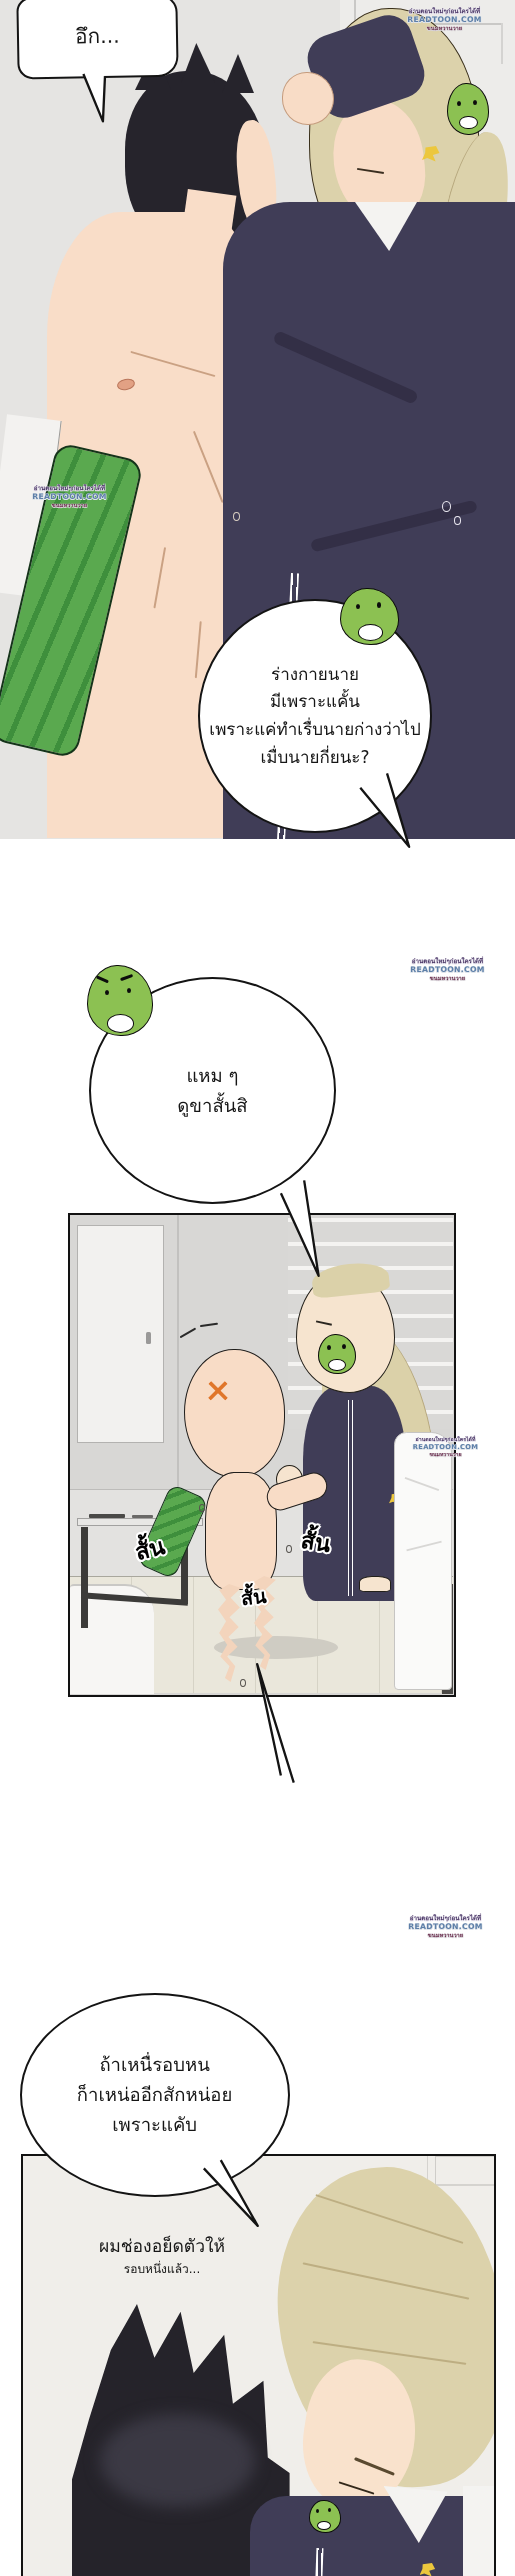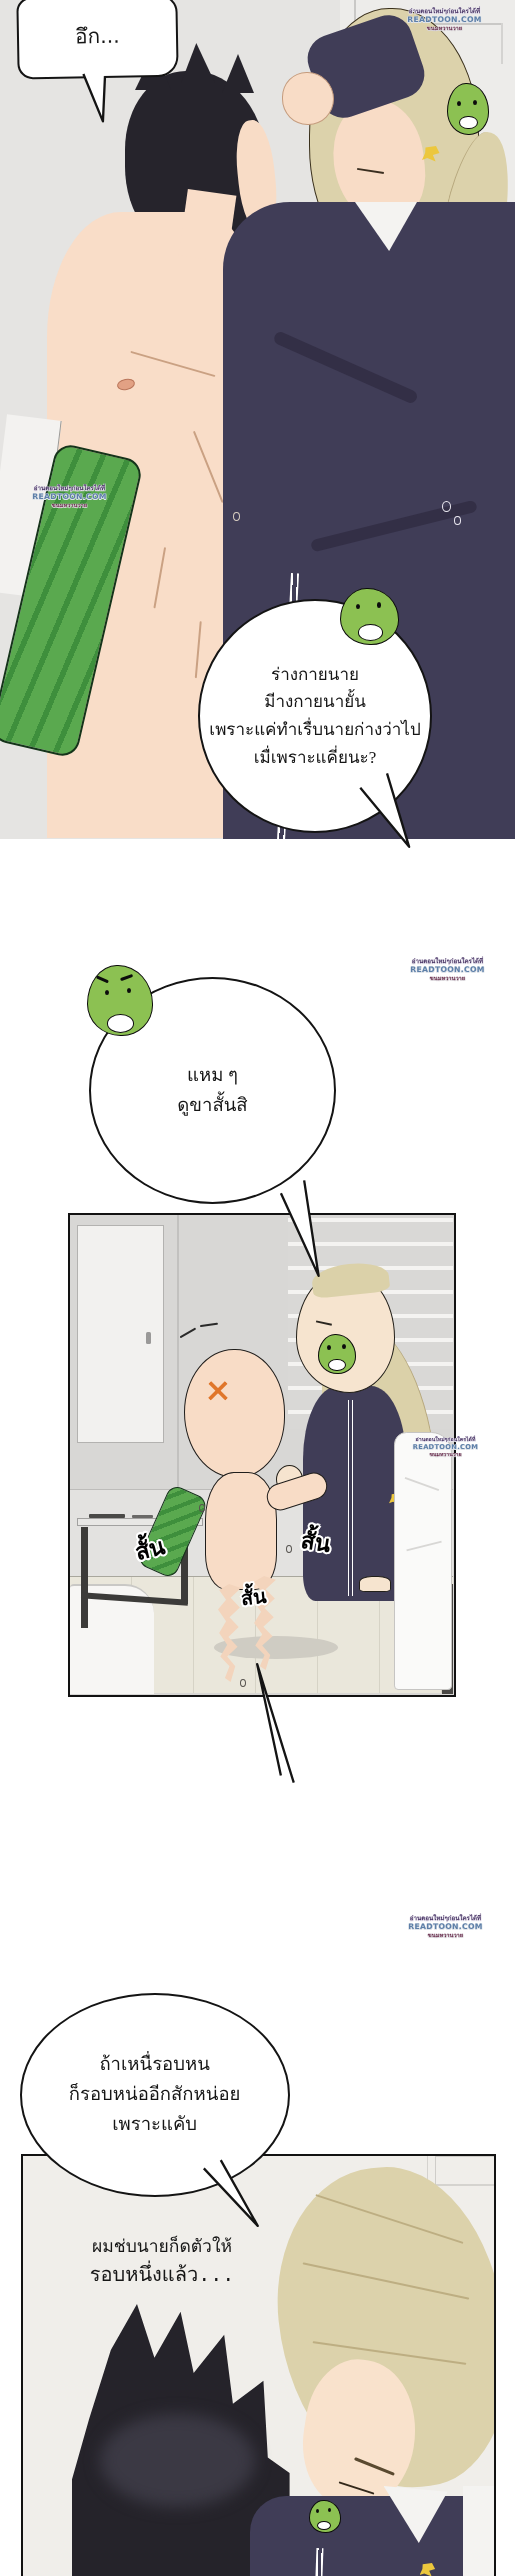--- a/index.html
+++ b/index.html
@@ -3,21 +3,21 @@
 <meta charset="utf-8">
 <style>
   html,body{margin:0;padding:0;background:#fff;}
   .page{position:relative;width:515px;height:3795px;background:#fff;overflow:hidden;
         font-family:"DejaVu Sans","Liberation Sans",sans-serif;color:#161616;}
   .abs{position:absolute;}
   .panel{position:absolute;border:2.6px solid #121212;box-sizing:border-box;overflow:hidden;z-index:1;}
   .bubble{position:absolute;background:#fff;border:2.6px solid #141414;box-sizing:border-box;
           display:flex;flex-direction:column;justify-content:center;align-items:center;
           text-align:center;z-index:5;}
-  .ell{border-radius:50%;font-family:Liberation Serif, serif;}
+  .ell{border-radius:50%;}
   .btxt{line-height:1.62;white-space:nowrap;color:#161616;}
   .tail{position:absolute;z-index:6;overflow:visible;}
   .wm{position:absolute;text-align:center;line-height:1.3;font-weight:bold;z-index:9;}
   .wm .l1{display:block;font-size:6.2px;color:#4b3767;
       text-shadow:-0.5px -0.5px 0 #e9e6ef,0.5px -0.5px 0 #e9e6ef,-0.5px 0.5px 0 #e9e6ef,0.5px 0.5px 0 #e9e6ef;}
   .wm .l2{display:block;font-size:7.7px;letter-spacing:0.3px;color:#5d7fa8;
       text-shadow:-0.5px -0.5px 0 #dfe4ea,0.5px -0.5px 0 #dfe4ea,-0.5px 0.5px 0 #dfe4ea,0.5px 0.5px 0 #dfe4ea;}
   .wm .l3{display:block;font-size:5.7px;color:#6d3150;
       text-shadow:-0.5px -0.5px 0 #d8d3d8,0.5px -0.5px 0 #d8d3d8,-0.5px 0.5px 0 #d8d3d8,0.5px 0.5px 0 #d8d3d8;}
   .sfx{position:absolute;font-size:23px;font-weight:bold;color:#000;z-index:7;white-space:nowrap;
@@ -100,23 +100,23 @@
   </div>
 
   <div class="wm" style="left:32px;top:484px;width:75px;">
     <span class="l1">อ่านตอนใหม่ๆก่อนใครได้ที่</span>
     <span class="l2">READTOON.COM</span>
     <span class="l3">ขนมหวานวาย</span>
   </div>
 
   <div class="bubble ell" style="left:198px;top:599px;width:234px;height:234px;">
     <div class="btxt" style="font-size:17px;">ร่างกายนาย</div>
-    <div class="btxt" style="font-size:17px;">มีางกายนายั้น</div>
+    <div class="btxt" style="font-size:17px;">มีเพราะแคั้น</div>
     <div class="btxt" style="font-size:17px;">เพราะแค่ทำเรื่บนายก่างว่าไป</div>
-    <div class="btxt" style="font-size:17px;">เมื่เพราะแคี่ยนะ?</div>
+    <div class="btxt" style="font-size:17px;">เมื่บนายกี่ยนะ?</div>
   </div>
   <svg class="tail" style="left:350px;top:762px;" width="72" height="90" viewBox="0 0 140 175">
     <path d="M 20 50 L 115 165 L 72 22" fill="#ffffff" stroke="#141414" stroke-width="4.5" stroke-linejoin="round"></path>
   </svg>
   <div class="frog" style="left:340px;top:588px;width:59px;height:57px;">
     <div class="fb"></div>
     <div class="fe" style="left:15.5px;top:15.5px;"></div>
       <div class="fe" style="left:37px;top:14.4px;"></div>
     <div class="fm" style="left:17.5px;top:36px;width:25px;height:16.5px;"></div>
   </div>
@@ -216,21 +216,21 @@
   </svg>
 
   <div class="wm" style="left:408px;top:1914px;width:75px;">
     <span class="l1">อ่านตอนใหม่ๆก่อนใครได้ที่</span>
     <span class="l2">READTOON.COM</span>
     <span class="l3">ขนมหวานวาย</span>
   </div>
 
   <div class="bubble ell" style="left:19.6px;top:1993px;width:270px;height:204px;">
     <div class="btxt" style="font-size:18.5px;">ถ้าเหนื่รอบหน</div>
-    <div class="btxt" style="font-size:18.5px;">ก็รอบหน่ออีกสักหน่อย</div>
+    <div class="btxt" style="font-size:18.5px;">ก็าเหน่ออีกสักหน่อย</div>
     <div class="btxt" style="font-size:18.5px;">เพราะแคับ</div>
   </div>
 
   <div class="panel" style="left:20.6px;top:2154px;width:475px;height:533px;background:#f0eeea;">
     <div class="line" style="left:404px;top:0;width:1.5px;height:160px;background:#d5d3cf;"></div>
     <div class="line" style="left:355px;top:28px;width:120px;height:1.5px;background:#d5d3cf;"></div>
     <div class="shade" style="left:412px;top:0;width:61px;height:123px;border:1.5px solid #cfcdc9;box-sizing:border-box;"></div>
 
     <div class="shade" style="left:257px;top:11.3px;width:224px;height:322px;background:#dcd2ab;border-radius:50% 50% 42% 58%/46% 54% 42% 58%;transform:rotate(-6deg);"></div>
     <div class="line" style="left:289px;top:62px;width:155px;height:1.5px;background:#bdae82;border-radius:1px;transform:rotate(18deg);"></div>
@@ -258,18 +258,18 @@
       <div class="fm" style="left:8.2px;top:20.6px;width:14.4px;height:9.3px;"></div>
     </div>
 
   </div>
 
   <svg class="tail" style="left:191px;top:2154px;" width="77" height="77" viewBox="0 0 150 150">
     <path d="M 25 28 L 130 140 L 58 12" fill="#ffffff" stroke="#141414" stroke-width="4.5" stroke-linejoin="round"></path>
   </svg>
 
   <div class="abs" style="left:82px;top:2232px;width:160px;text-align:center;z-index:4;">
-    <div class="btxt" style="font-size:17.5px;">ผมช่บนายก็ดตัวให้</div>
-    <div class="btxt" style="font-size:20px;font-family:Liberation Mono, monospace;">รอบหนึ่งแล้ว...</div>
+    <div class="btxt" style="font-size:17.5px;">ผมช่องอย็ดตัวให้</div>
+    <div class="btxt" style="font-size:12px;">รอบหนึ่งแล้ว...</div>
   </div>
 
 </div>
 
 
 </body></html>

